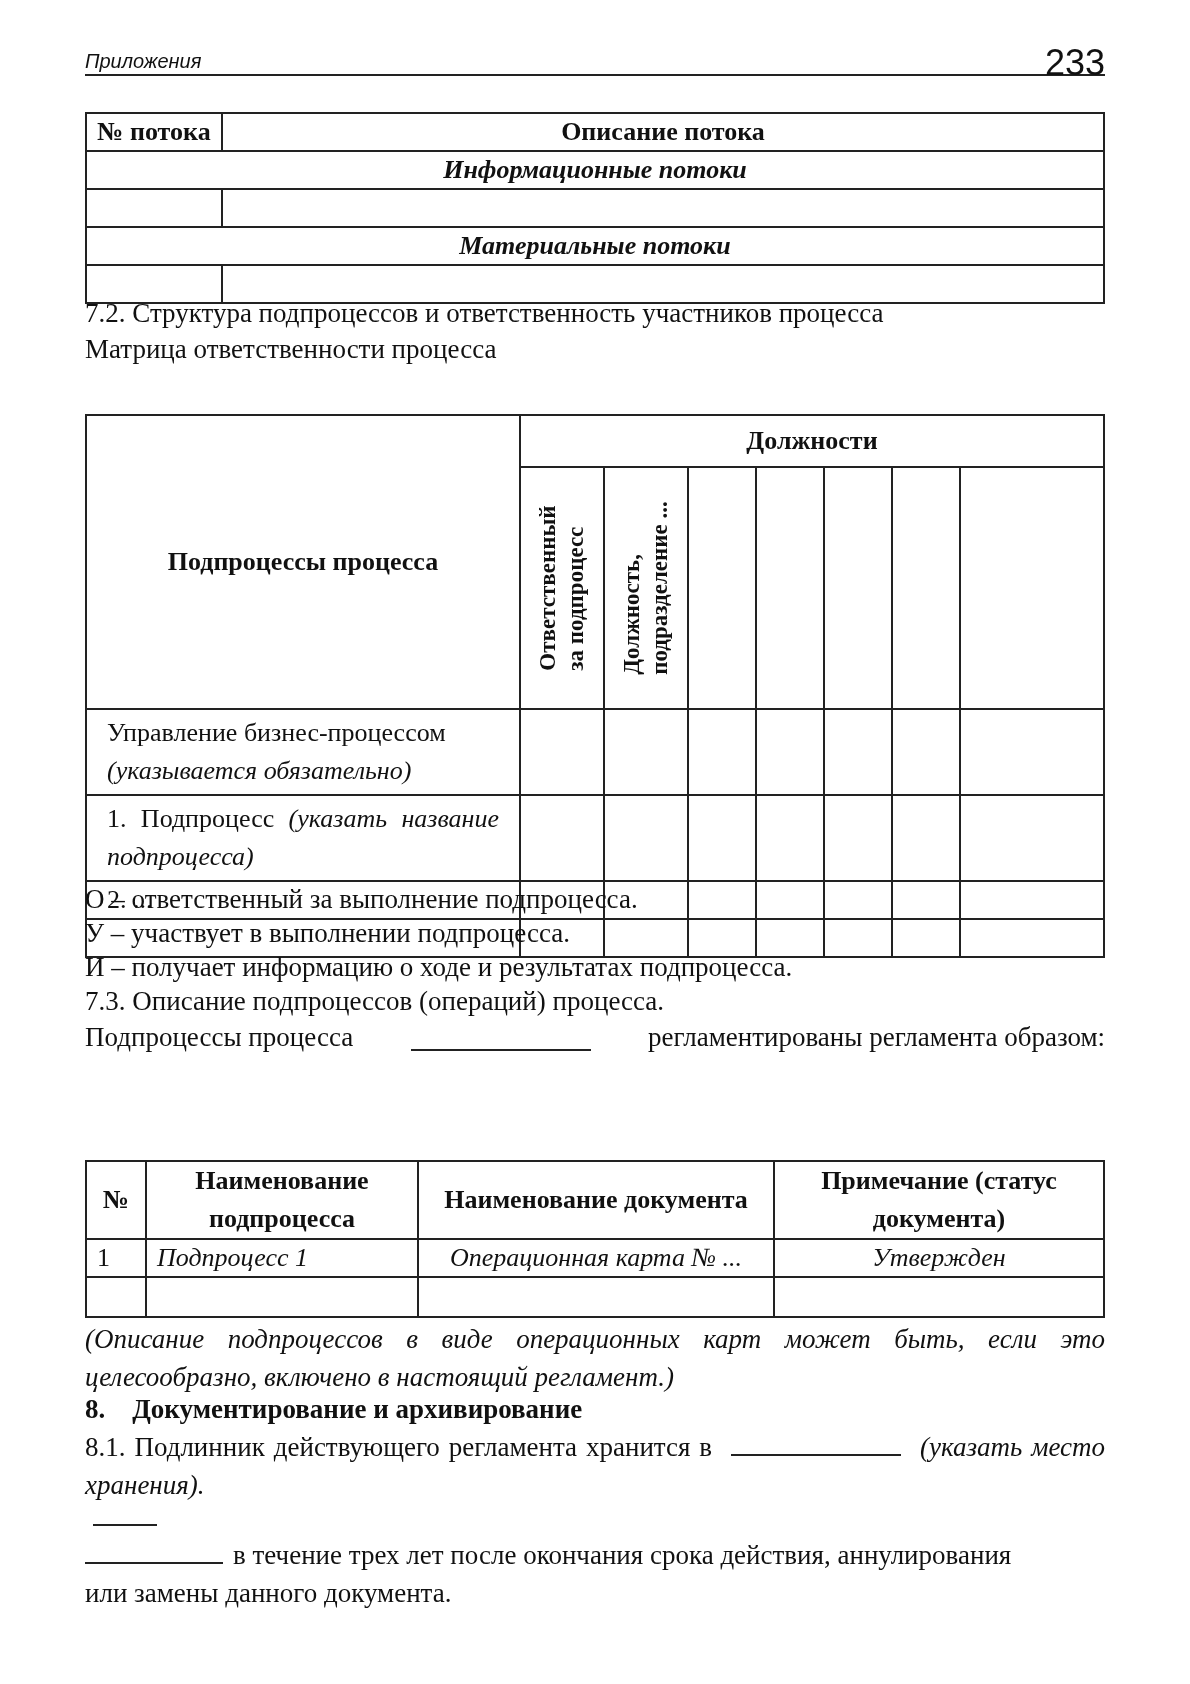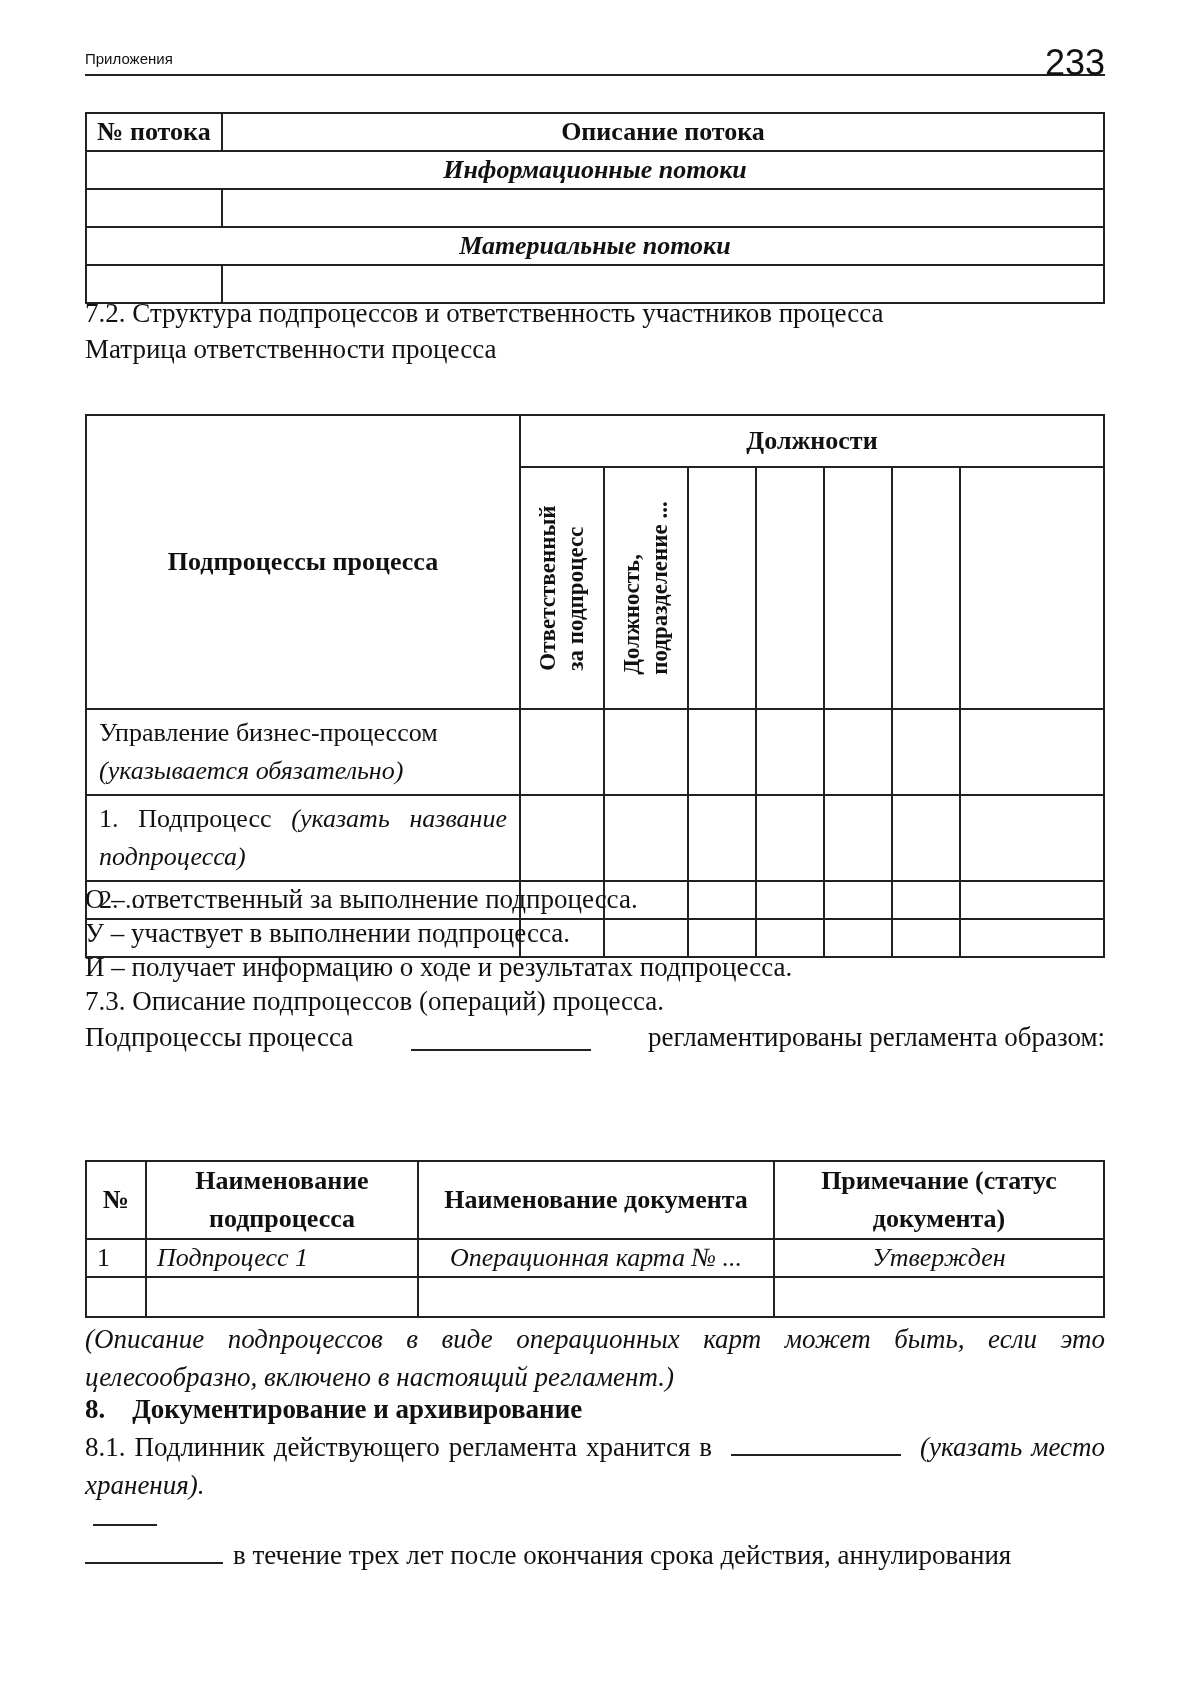--- a/index.html
+++ b/index.html
@@ -2,38 +2,38 @@
 <html><head>
 <meta charset="utf-8">
 <style>
   html, body { margin:0; padding:0; background:#ffffff; }
   body { width:1190px; height:1684px; position:relative; overflow:hidden;
          font-family:"Liberation Serif", serif; color:#111; }
   .page { position:absolute; left:85px; top:0; width:1020px; }
   .running-head { position:absolute; left:0; top:44px; width:1020px; height:30px;
          border-bottom:2px solid #222; }
   .running-head .section { position:absolute; left:0; top:6px;
-         font-family:"Liberation Sans", sans-serif; font-size:15px; }
+         font-family:"Liberation Sans", sans-serif; font-style:italic; font-size:20px; }
   .running-head .pagenum { position:absolute; right:0; top:-2px;
          font-family:"Liberation Sans", sans-serif; font-size:36px; }
   table { border-collapse:collapse; position:absolute; left:0; width:1020px; }
   td, th { border:2px solid #222; padding:0; }
   .t1 { top:112px; }
   .t1 td { height:36px; font-size:26px; text-align:center; }
   .t1 .hdr { font-weight:bold; }
   .t1 .grp { font-weight:bold; font-style:italic; }
   .para { position:absolute; left:0; font-size:27px; white-space:nowrap; }
   .t2 { top:414px; table-layout:fixed; }
   .t2 td { font-size:26px; }
   .t2 .pos-hdr { height:50px; text-align:center; font-weight:bold;margin-left:44px; }
   .t2 .sub-hdr { font-weight:bold; text-align:center; vertical-align:middle; }
   .t2 .vert { height:240px; position:relative; }
   .vert-text { position:absolute; left:50%; top:50%; transform:translate(-50%,-50%) rotate(-90deg);
         white-space:nowrap; font-weight:bold; font-size:23px; line-height:28px; text-align:left; }
-  .t2 .rowlabel { padding:4px 12px; line-height:38px; font-size:26px; }
+  .t2 .rowlabel { padding:4px 20px; line-height:38px; font-size:26px; }
   .t2 .r-short { height:36px; }
   .it { font-style:italic; }
   .t3 { top:1160px; table-layout:fixed; }
   .t3 td { font-size:26px; text-align:center; }
   .t3 .h { font-weight:bold; line-height:38px; height:76px; }
   .t3 .d { height:36px; font-style:italic; }
   .t3 .left { text-align:left; padding-left:10px; }
   .blank { display:inline-block; border-bottom:2px solid #222; height:1px; vertical-align:baseline; }
   .note { position:absolute; left:0; width:1020px; font-size:27px; font-style:italic;
           line-height:38px; text-align:justify; }
@@ -200,15 +200,16 @@
 
   <div class="note" style="top:1428px; font-style:normal;">
     <span>8.1. Подлинник действующего регламента хранится в</span>
     <span class="blank" style="width:170px; margin:0 10px"></span>
     <span class="it">(указать место хранения).</span>
   </div>
 
   <div class="note" style="top:1498px; font-style:normal;">
     <span class="blank" style="width:64px; margin-left:8px"></span><br>
     <span class="blank" style="width:138px; margin-right:10px"></span><span>в течение трех лет после окончания срока действия, аннулирования</span><br>
+    <span>или замены данного документа.</span>
   </div>
 
 </div>
 
 </body></html>

